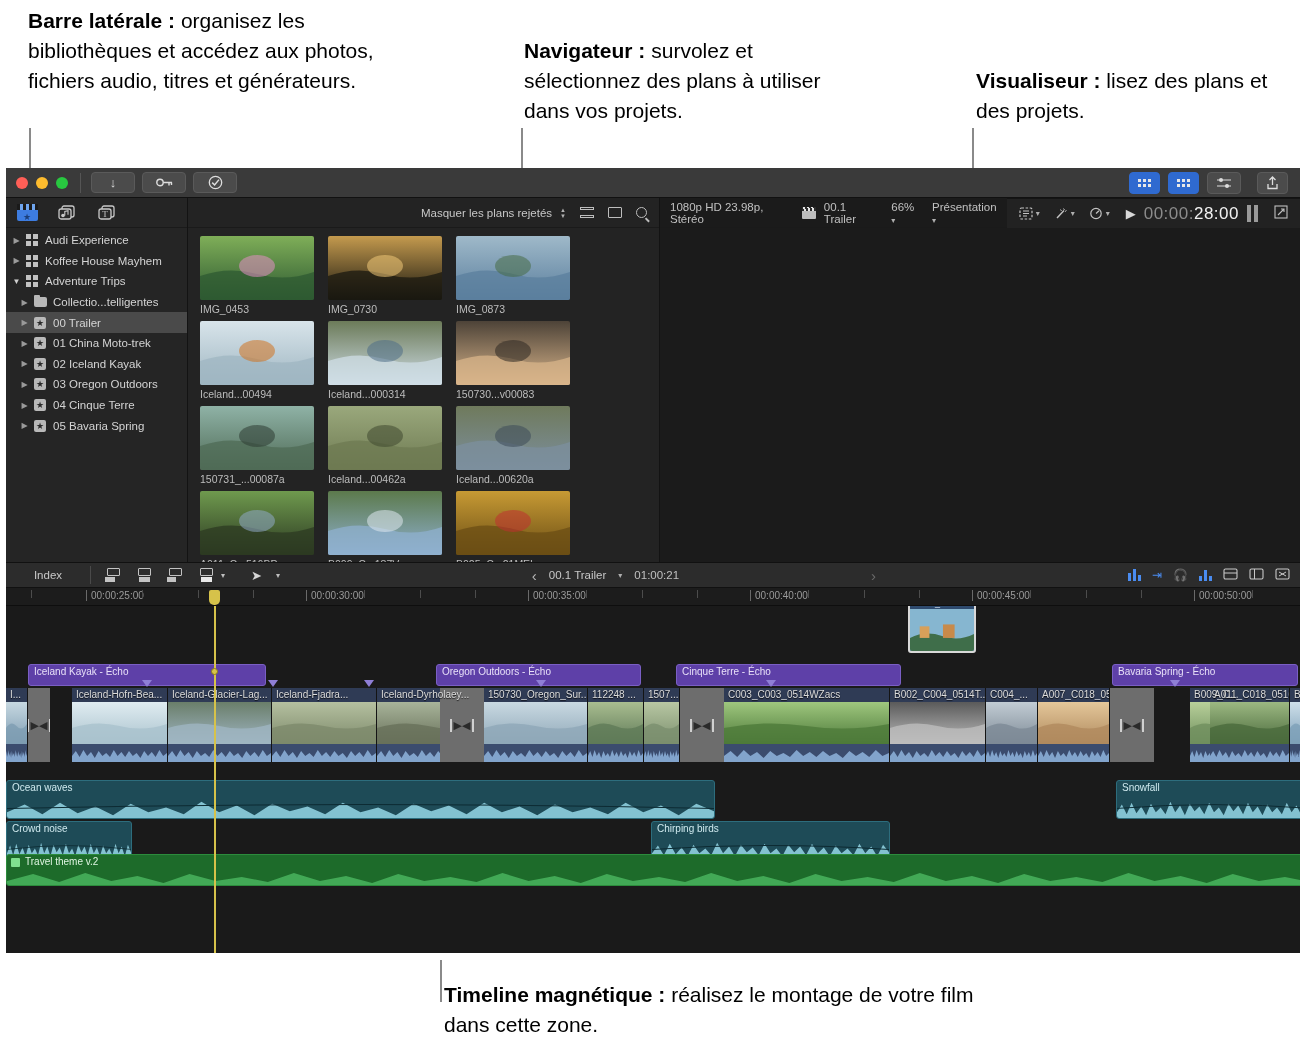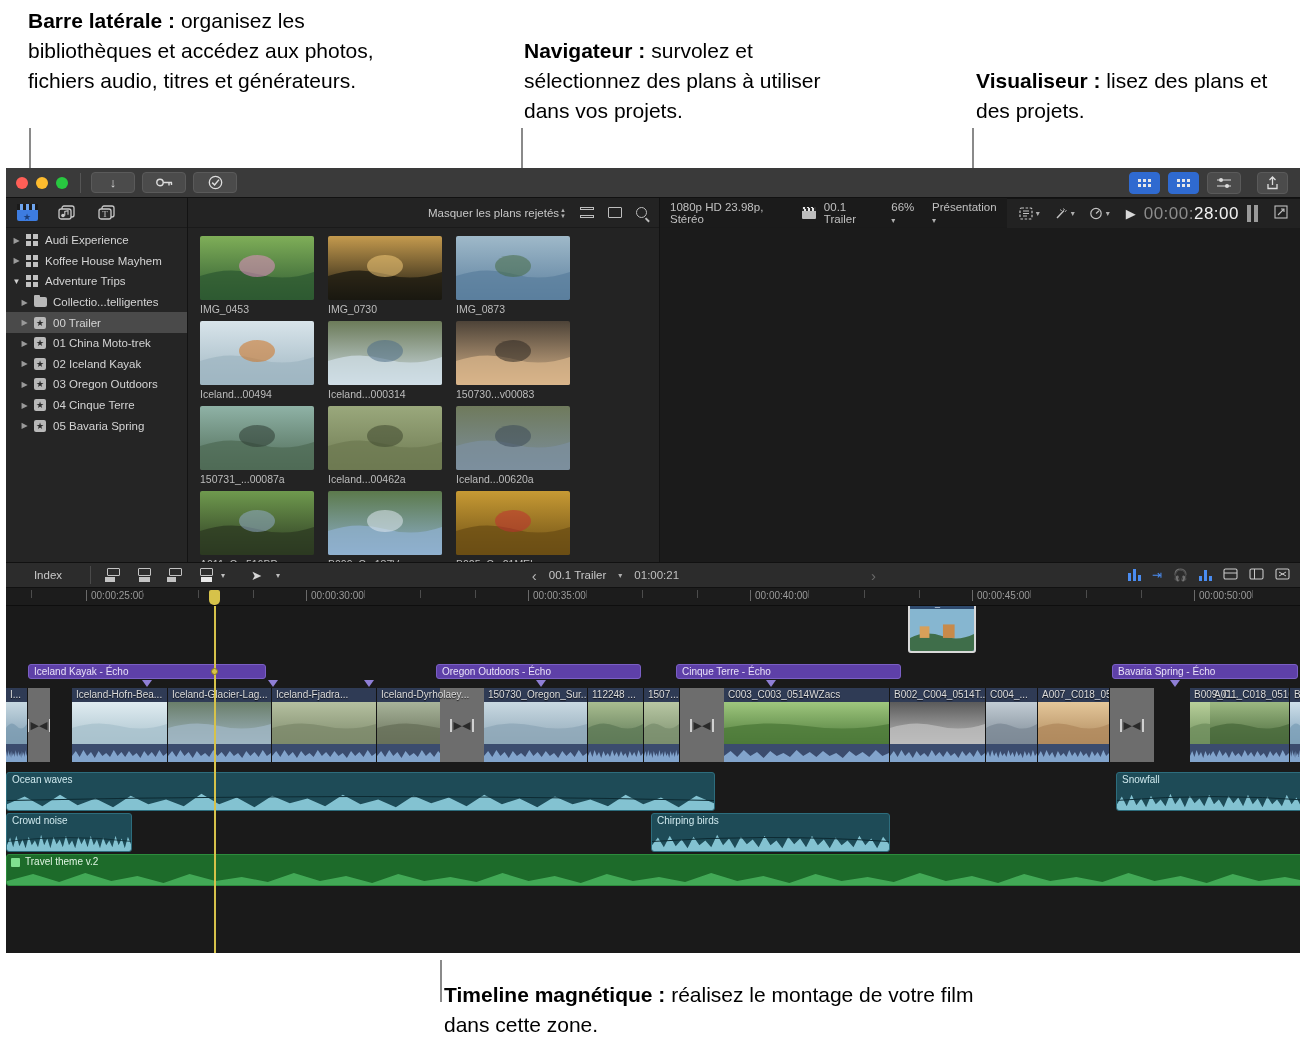--- a/index.html
+++ b/index.html
@@ -91,21 +91,21 @@
               font-size: 9px; line-height: 12px; text-align: center; }
   .side-row .lbl { padding-left: 4px; white-space: nowrap; overflow: hidden; }
   .indent1 { padding-left: 12px; }
 
   
   .browser { width: 472px; background: #232323; display: flex; flex-direction: column; flex: none;
              border-right: 1px solid #131313; }
   .browser-bar { height: 30px; display: flex; align-items: center; justify-content: flex-end;
                  gap: 14px; padding-right: 12px; border-bottom: 1px solid #1a1a1a; color: #c8c8c8;
                  font-size: 11.5px; }
-  .bb-item { display: flex; align-items: center; gap: 1px; }
+  .bb-item { display: flex; align-items: center; gap: 8px; }
   .chev-ud { display: flex; flex-direction: column; font-size: 6px; line-height: 6px; color: #b0b0b0; }
   .filmstrip-ico { width: 14px; height: 11px; border: 1px solid #bdbdbd; border-radius: 1px; }
   .rows-ico { width: 14px; height: 11px; display: flex; flex-direction: column; justify-content: space-between; }
   .rows-ico i { display: block; height: 3px; border: 1px solid #bdbdbd; }
   .mag { width: 11px; height: 11px; border: 1.5px solid #bdbdbd; border-radius: 50%; position: relative; }
   .mag::after { content:""; position:absolute; right:-4px; bottom:-3px; width:5px; height:1.5px;
                 background:#bdbdbd; transform: rotate(45deg); }
 
   .grid { flex: 1; padding: 8px 0 0 12px; display: flex; flex-wrap: wrap; align-content: flex-start;
           gap: 0 14px; overflow: hidden; }
@@ -163,36 +163,36 @@
   .blue-bars { display: flex; gap: 2px; align-items: flex-end; height: 12px; }
   .blue-bars i { width: 3px; background: #4a8cf0; display: block; }
 
   .tl-ruler { height: 18px; background: #1c1c1c; position: relative; flex: none;
               border-bottom: 1px solid #0e0e0e; }
   .tick { position: absolute; top: 2px; width: 1px; height: 8px; background: #4c4c4c; }
   .tick.major { height: 11px; background: #6a6a6a; }
   .rlabel { position: absolute; top: 2px; font-size: 10px; color: #9a9a9a; white-space: nowrap; }
 
   .tl-body { flex: 1; background: #1a1a1a; position: relative; overflow: hidden; }
-  .conn-clip { position: absolute; height: 15px; border-radius: 3px; background: #5e40a8;
+  .conn-clip { position: absolute; height: 22px; border-radius: 3px; background: #5e40a8;
                border: 1px solid #7a5fc4; color: #e8e0f8; font-size: 10px; line-height: 13px;
                padding-left: 5px; white-space: nowrap; overflow: hidden; }
   .story { position: absolute; left: 0; right: 0; height: 74px; }
   .vclip { position: absolute; top: 0; height: 74px; overflow: hidden; background: #2f3b55;
            border-right: 1px solid #141414; }
   .vclip .vname { position: absolute; left: 4px; top: 1px; font-size: 10px; color: #dcdcdc;
                   white-space: nowrap; z-index: 3; text-shadow: 0 1px 1px rgba(0,0,0,.8); }
   .vclip .vthumb { position: absolute; left: 0; right: 0; top: 14px; bottom: 18px; }
   .vclip .vwave { position: absolute; left: 0; right: 0; bottom: 0; height: 18px; background: #3a4a6a; }
   .trans { position: absolute; top: 0; height: 74px; background: #6d6d6d; display: flex;
            align-items: center; justify-content: center; gap: 2px; color: #2a2a2a; font-size: 11px; }
   .trans i { display: block; width: 2px; height: 13px; background: #d0d0d0; }
 
   .aud { position: absolute; border-radius: 3px; overflow: hidden; background: #1e4b57;
-         border: 1px solid #2d6d7d; }
+         border: 1px solid #2d6d7d; margin-top: 8px; }
   .aud .aname { position: absolute; left: 5px; top: 1px; font-size: 10px; color: #cfe9ee; z-index: 2;
                 white-space: nowrap; }
   .aud .awave { position: absolute; left: 0; right: 0; bottom: 0; top: 14px; }
   .music { position: absolute; background: #1d6b2a; border: 1px solid #2c8c3c; border-radius: 3px;
            overflow: hidden; }
   .music .mname { position: absolute; left: 18px; top: 1px; font-size: 10px; color: #dff5e2; }
   .music .mico { position: absolute; left: 4px; top: 3px; width: 9px; height: 9px; background: #7fe08f;
                  border-radius: 1px; }
   .playhead { position: absolute; top: 0; bottom: 0; width: 1.5px; background: #d6c24a; z-index: 20; }
   .kf-dot { position: absolute; width: 7px; height: 7px; border-radius: 50%; background: #d6c24a;

